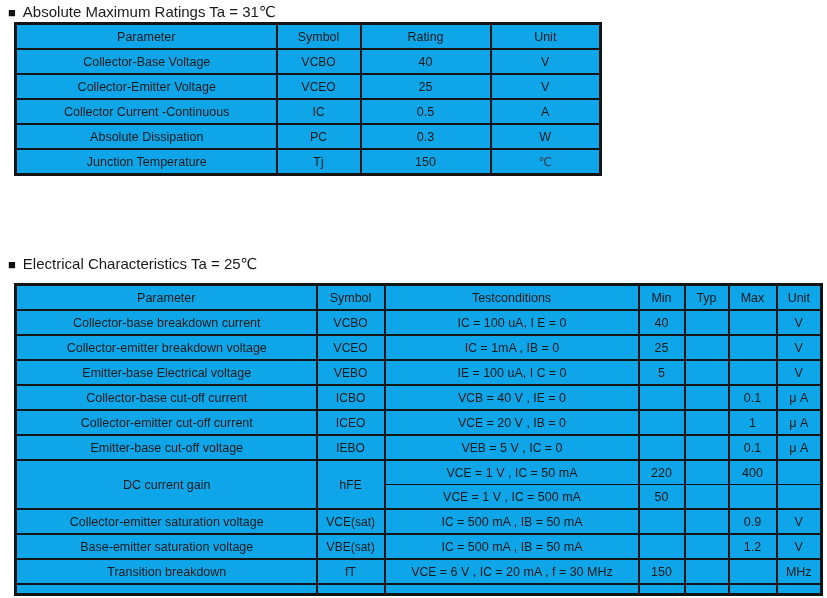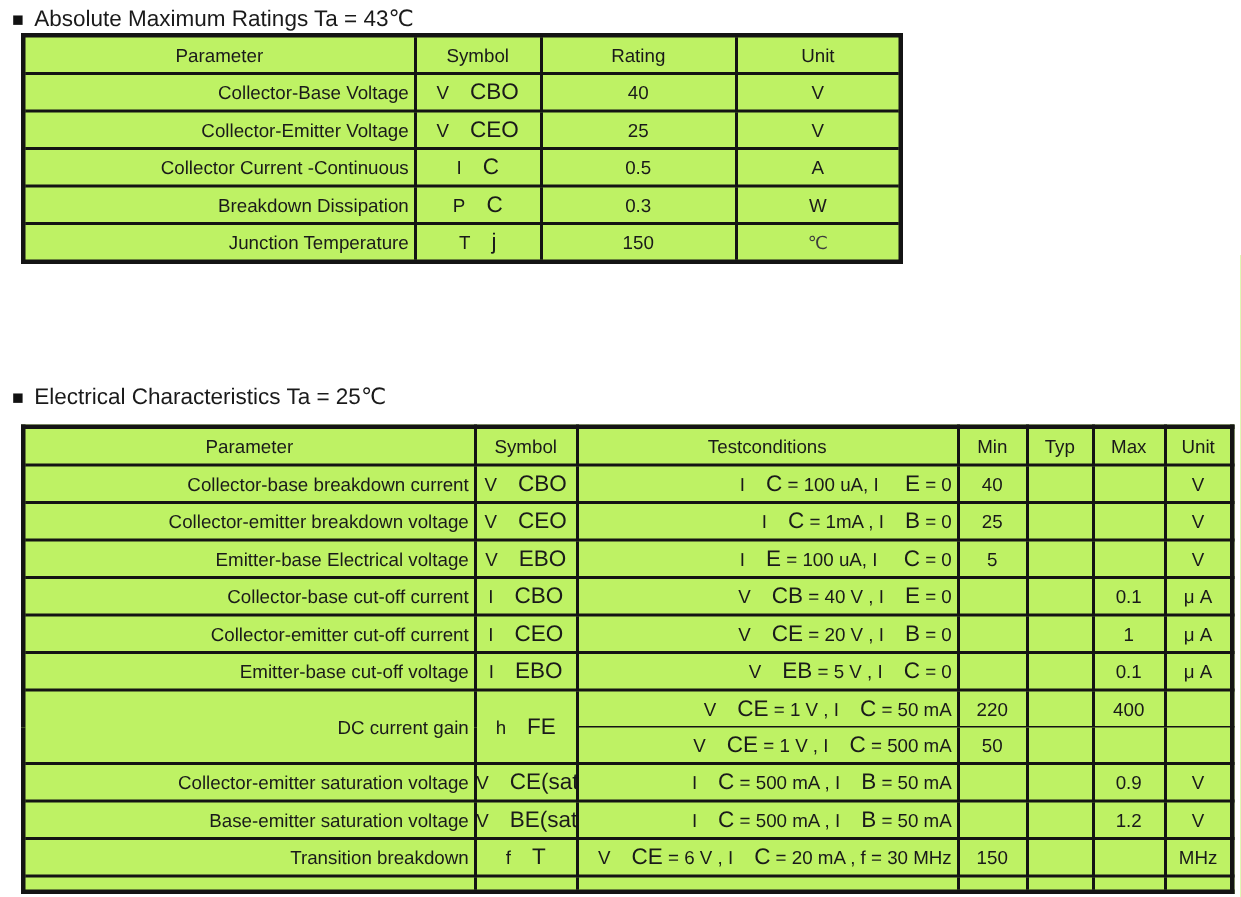--- a/index.html
+++ b/index.html
@@ -8,45 +8,45 @@
     background:#ffffff;color:#1a1a1a;
     font-family:"Liberation Sans","DejaVu Sans",sans-serif;
   }
   .section-title{
     position:absolute;left:8px;font-size:15px;color:#1a1a1a;
     display:flex;align-items:center;gap:7px;white-space:nowrap;
   }
   .bullet{font-size:13px;line-height:13px;color:#111;}
   table{
     position:absolute;border-collapse:collapse;table-layout:fixed;
-    background:#bef264;border:3px solid #141414;
+    background:#0ea5e9;border:3px solid #141414;
   }
   td,th{
     border:2px solid #141414;height:23px;font-size:12.5px;font-weight:400;
     padding:0 3px;white-space:nowrap;overflow:hidden;color:#1a1a1a;
   }
   th{text-align:center;padding:0;}
-  .l{text-align:right;padding-left:4px;}
+  .l{text-align:center;padding-left:4px;}
   .c{text-align:center;padding:0;}
-  .sub{font-size:15px;margin-left:14px;}
+  .sub{font-size:12px;}
   .deg{font-size:12px;color:#3d3d3d;}
   .bthin{border-bottom-width:1px;}
   .tthin{border-top-width:1px;}
   .stub td{height:8px;border-bottom:none;}
   #t1{left:14px;top:22px;width:585px;}
   #t2{left:14px;top:283px;width:806px;}
   #title1{top:3px;}
   #title2{top:255px;}
 </style>
 </head>
 <body>
 
 <div class="section-title" id="title1">
   <span class="bullet">■</span>
-  <span>Absolute Maximum Ratings Ta = 43℃</span>
+  <span>Absolute Maximum Ratings Ta = 31℃</span>
 </div>
 
 <table id="t1">
   <colgroup>
       <col style="width:261px">
       <col style="width:84px">
       <col style="width:130px">
       <col style="width:110px">
     </colgroup>
   <tbody>
@@ -68,21 +68,21 @@
     <td class="c">25</td>
     <td class="c">V</td>
   </tr>
   <tr>
     <td class="l">Collector Current -Continuous</td>
     <td class="c">I<span class="sub">C</span></td>
     <td class="c">0.5</td>
     <td class="c">A</td>
   </tr>
   <tr>
-    <td class="l">Breakdown Dissipation</td>
+    <td class="l">Absolute Dissipation</td>
     <td class="c">P<span class="sub">C</span></td>
     <td class="c">0.3</td>
     <td class="c">W</td>
   </tr>
   <tr>
     <td class="l">Junction Temperature</td>
     <td class="c">T<span class="sub">j</span></td>
     <td class="c">150</td>
     <td class="c deg">℃</td>
   </tr>

